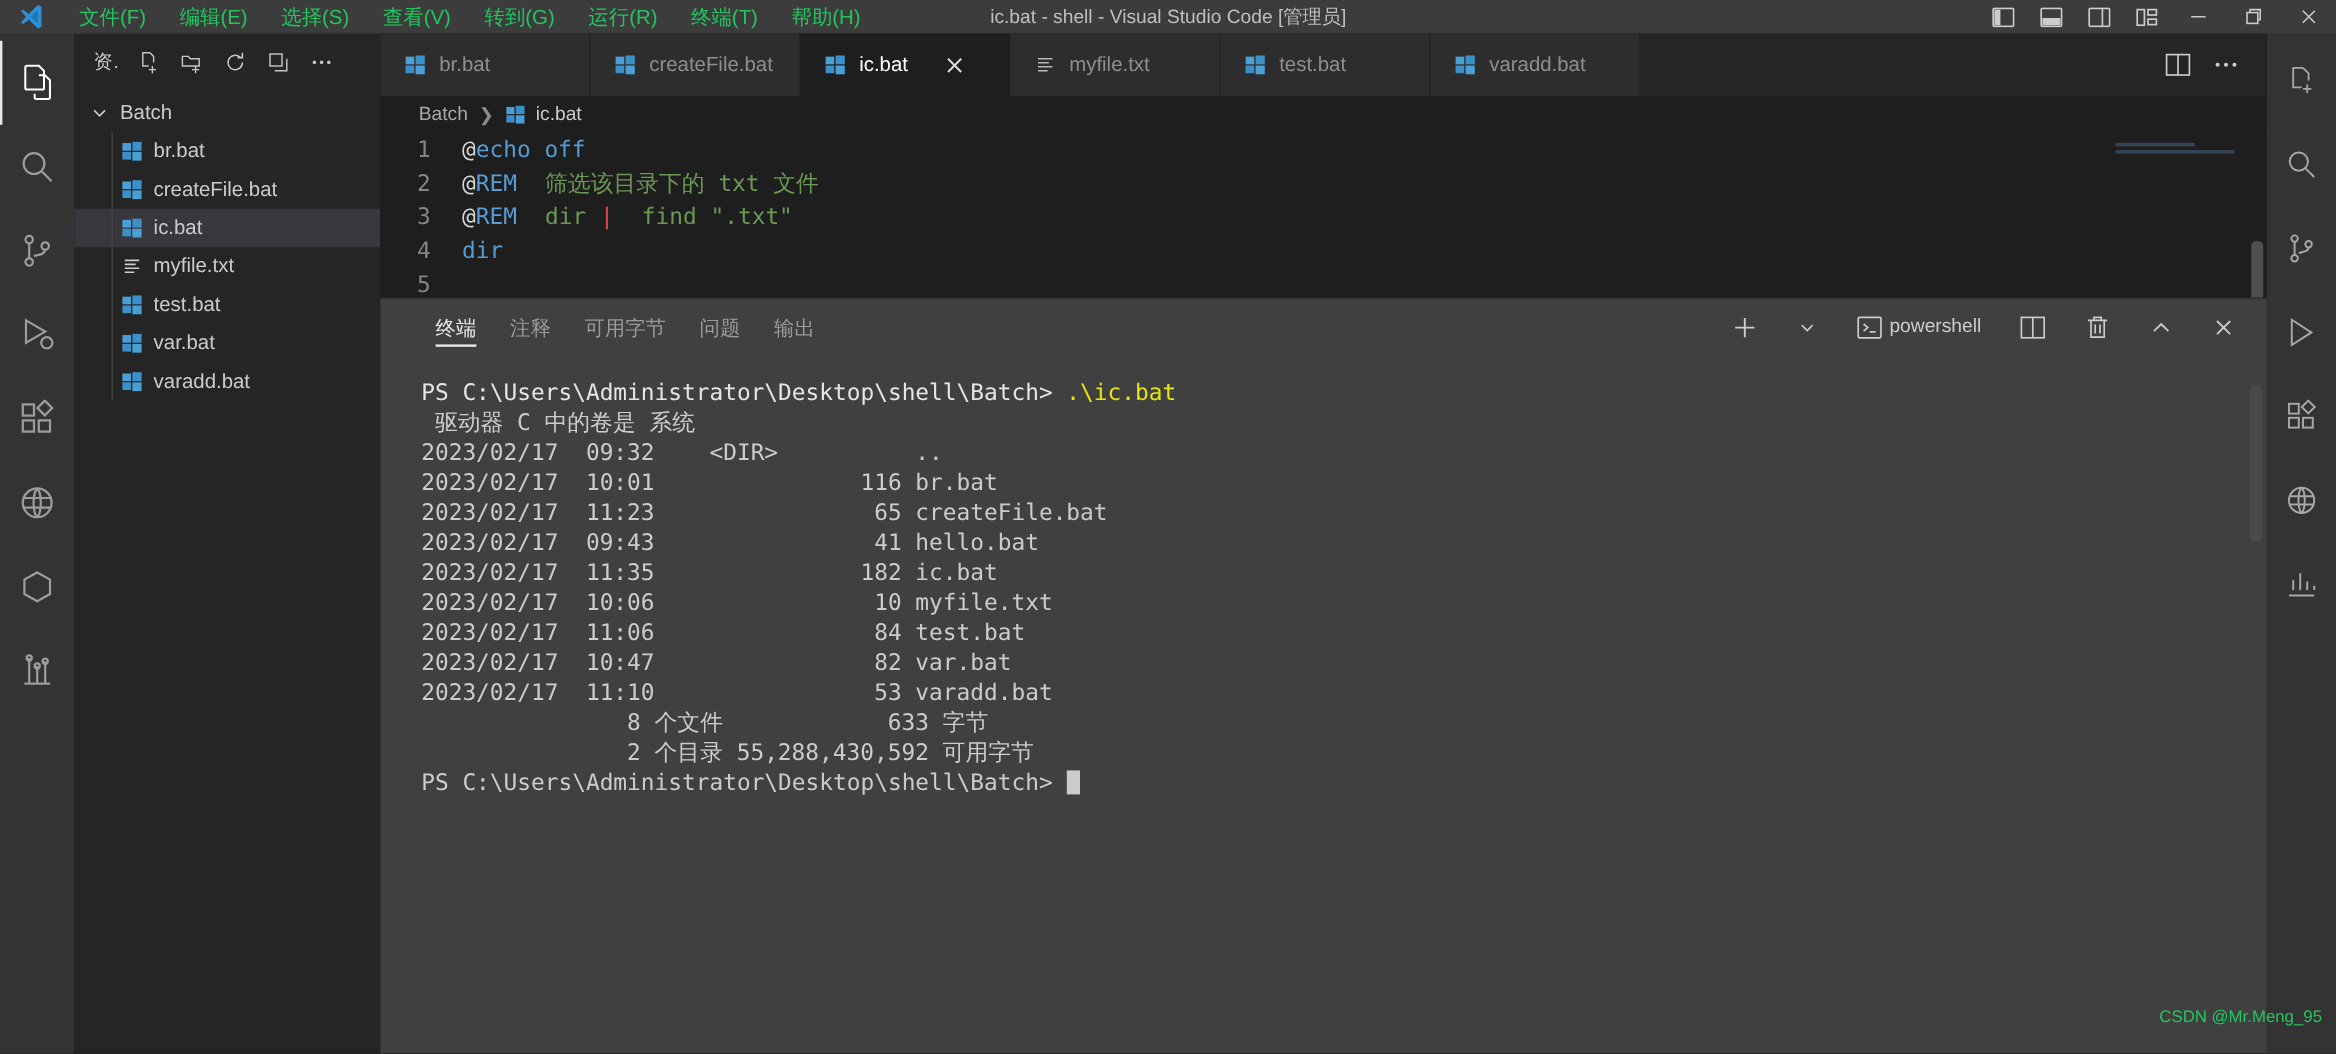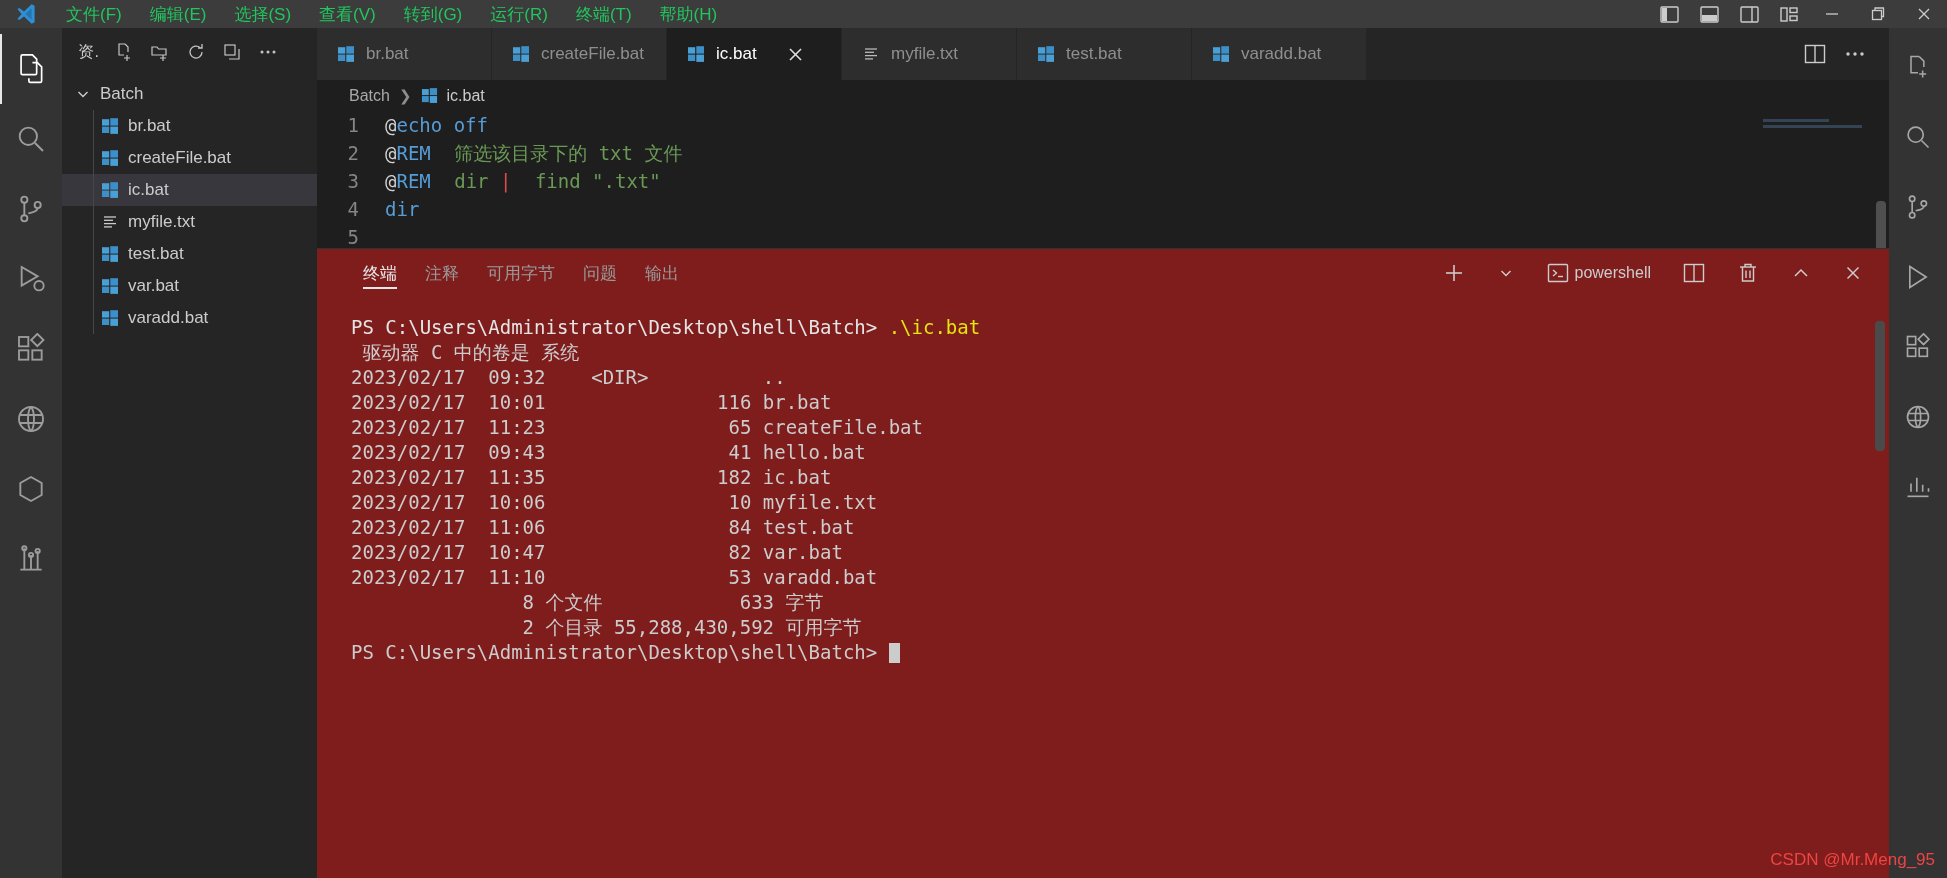--- a/index.html
+++ b/index.html
@@ -101,21 +101,21 @@
   .k-red { color: #e04a4a; }
   .minimap {
     position: absolute; right: 16px; top: 8px; width: 110px; height: 22px; opacity: .5;
   }
   .minimap .mm-l { height: 3px; background: #4a6a8a; margin-bottom: 3px; }
   .code-scroll {
     position: absolute; right: 3px; top: 90px; width: 10px; height: 60px; background: #4f4f4f; border-radius: 4px;
   }
 
   
-  .panel { flex: 0 0 630px; background: #7f1d1d; display: flex; flex-direction: column; border-top: 1px solid #323232; }
+  .panel { flex: 0 0 630px; background: #404040; display: flex; flex-direction: column; border-top: 1px solid #323232; }
   .panel-head { height: 48px; display: flex; align-items: center; padding-left: 32px; flex: 0 0 48px; }
   .ptab {
     color: #9a9a9a; font-size: 17px; padding: 0 14px; height: 48px; display: flex; align-items: center;
     position: relative; white-space: nowrap;
   }
   .ptab.active { color: #e7e7e7; }
   .ptab.active::after {
     content:''; position: absolute; left: 14px; right: 14px; bottom: 8px; height: 2px; background: #e7e7e7;
   }
   .panel-actions { margin-left: auto; display: flex; align-items: center; gap: 16px; padding-right: 18px; color: #cccccc; }
@@ -133,21 +133,21 @@
   .caret { display: inline-block; width: 11px; height: 20px; background: #cccccc; vertical-align: -4px; }
 
   
   .rightbar {
     width: 58px; background: #333333; flex: 0 0 58px; display: flex; flex-direction: column;
     align-items: center; padding-top: 8px; gap: 8px;
   }
   .r-item { width: 58px; height: 62px; display: flex; align-items: center; justify-content: center; opacity: .8; }
 
   .watermark {
-    position: absolute; right: 12px; bottom: 8px; color: #ef4444; font-size: 17px;
+    position: absolute; right: 12px; bottom: 23px; color: #22c55e; font-size: 14px;
     font-family: "Liberation Sans", sans-serif;
   }
   svg { display: block; }
 </style>
 </head>
 <body>
 
 <div class="app">
 
   <div class="titlebar">
@@ -161,20 +161,21 @@
       <div class="menu-item">文件(F)</div>
       <div class="menu-item">编辑(E)</div>
       <div class="menu-item">选择(S)</div>
       <div class="menu-item">查看(V)</div>
       <div class="menu-item">转到(G)</div>
       <div class="menu-item">运行(R)</div>
       <div class="menu-item">终端(T)</div>
       <div class="menu-item">帮助(H)</div>
     </div>
 
+    <div class="title-center">ic.bat - shell - Visual Studio Code [管理员]</div>
 
     <div class="win-actions">
       <div class="layout-ico">
         <svg width="19" height="17" viewBox="0 0 19 17">
             <rect x="1" y="1" width="17" height="15" rx="1" fill="none" stroke="#cccccc" stroke-width="1.4"></rect>
             <rect x="2" y="2" width="5" height="13" fill="#cccccc"></rect>
           </svg>
       </div>
       <div class="layout-ico">
         <svg width="19" height="17" viewBox="0 0 19 17">

